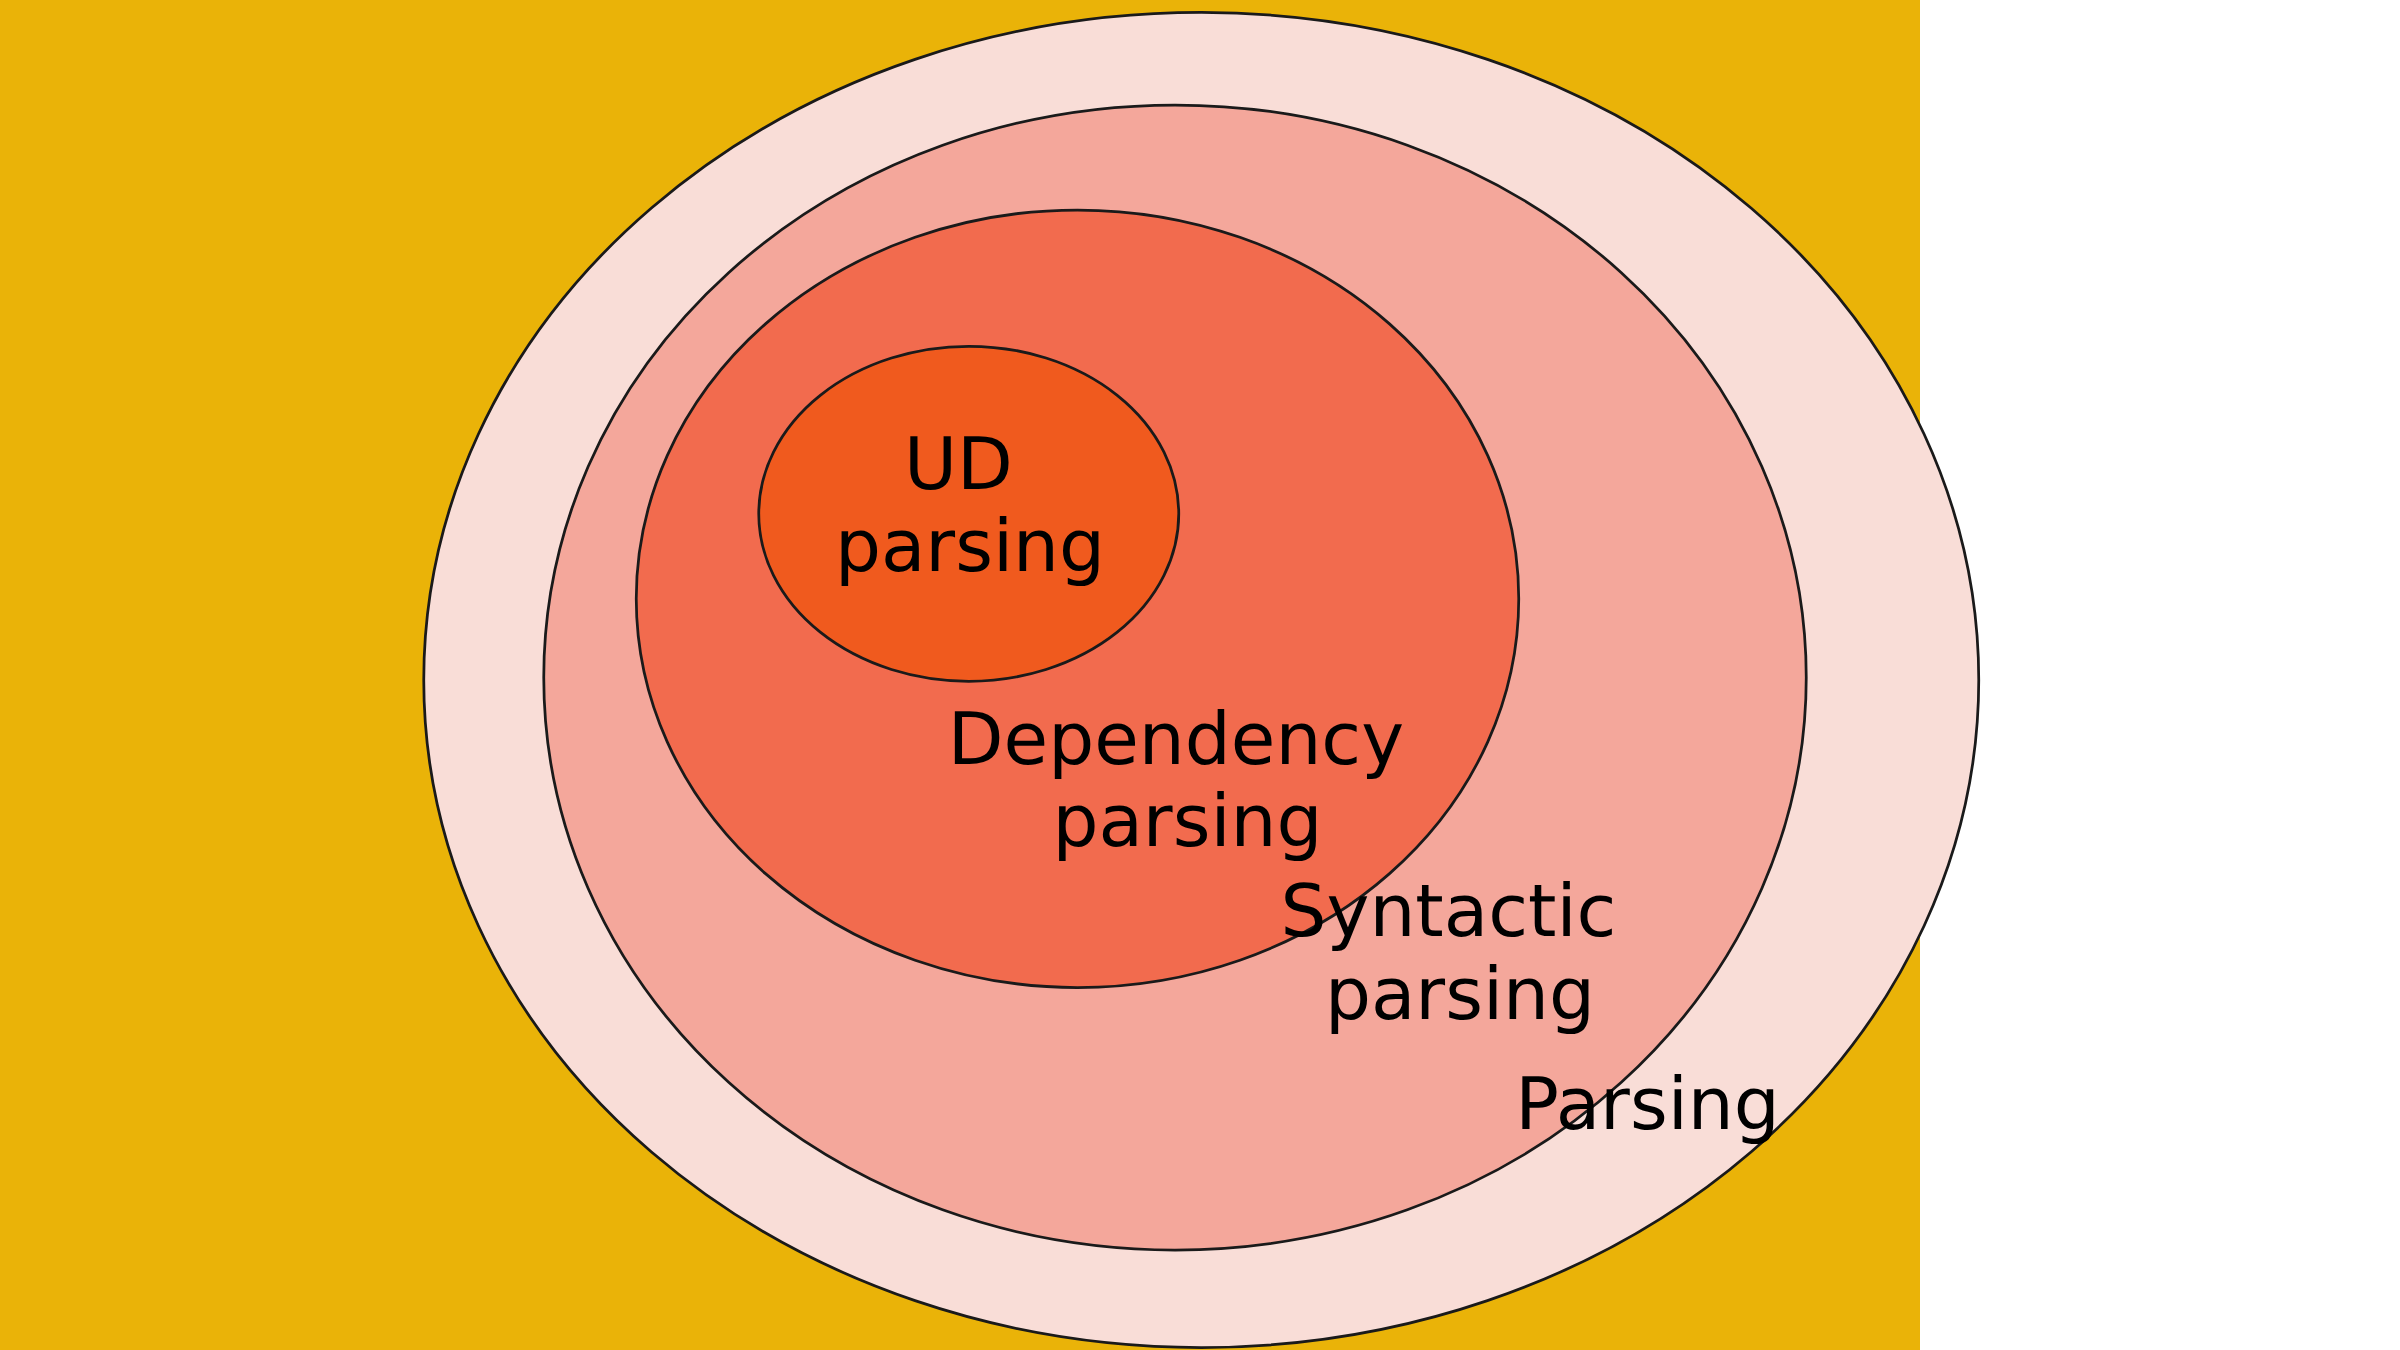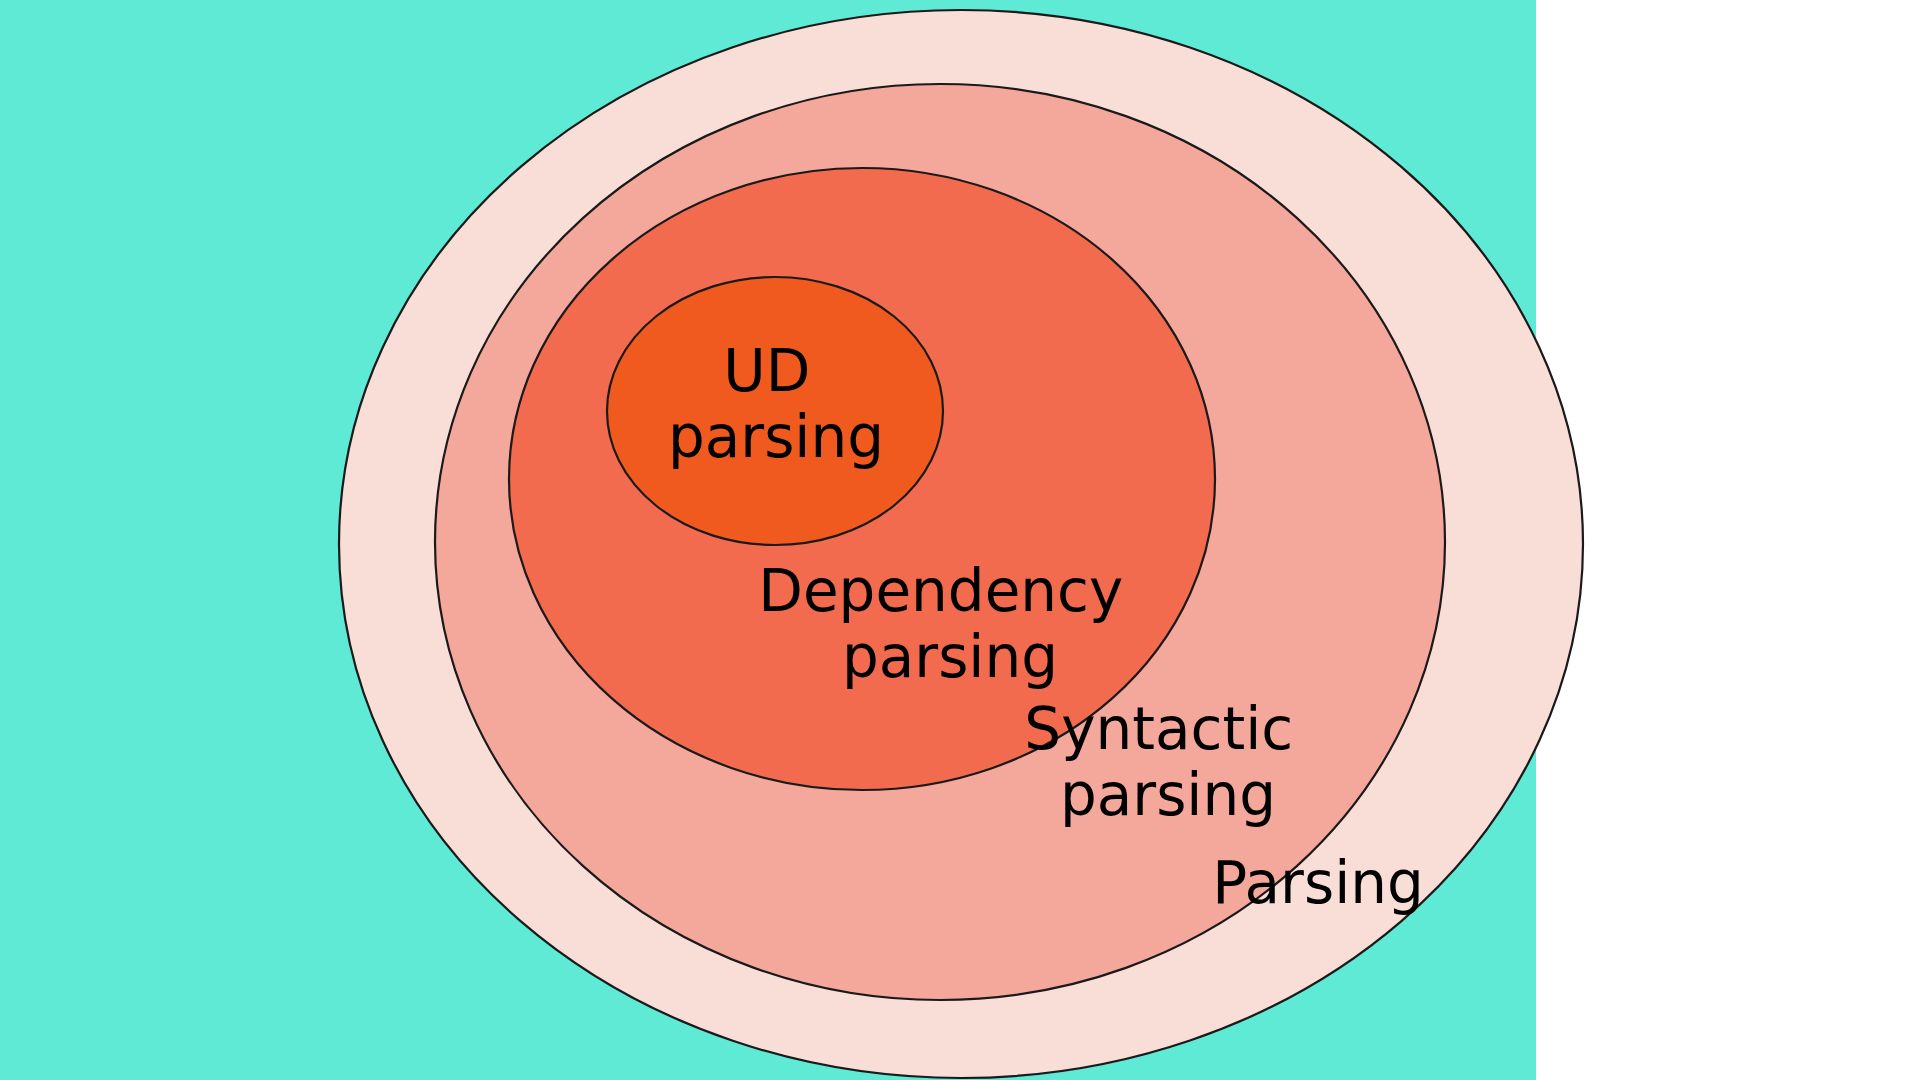--- a/index.html
+++ b/index.html
@@ -11,21 +11,21 @@
   body {
     width: 1920px;
     height: 1080px;
     overflow: hidden;
     font-family: "DejaVu Sans", sans-serif;
   }
   #diagram-root {
     position: relative;
     width: 1536px;
     height: 1080px;
-    background: #5eead4;
+    background: #eab308;
     text-decoration: underline;
   }
   #euler-svg {
     display: block;
     width: 1920px;
     height: 1080px;
   }
   .ellipse-shape {
     stroke: #1a1a1a;
     stroke-width: 2.2;

